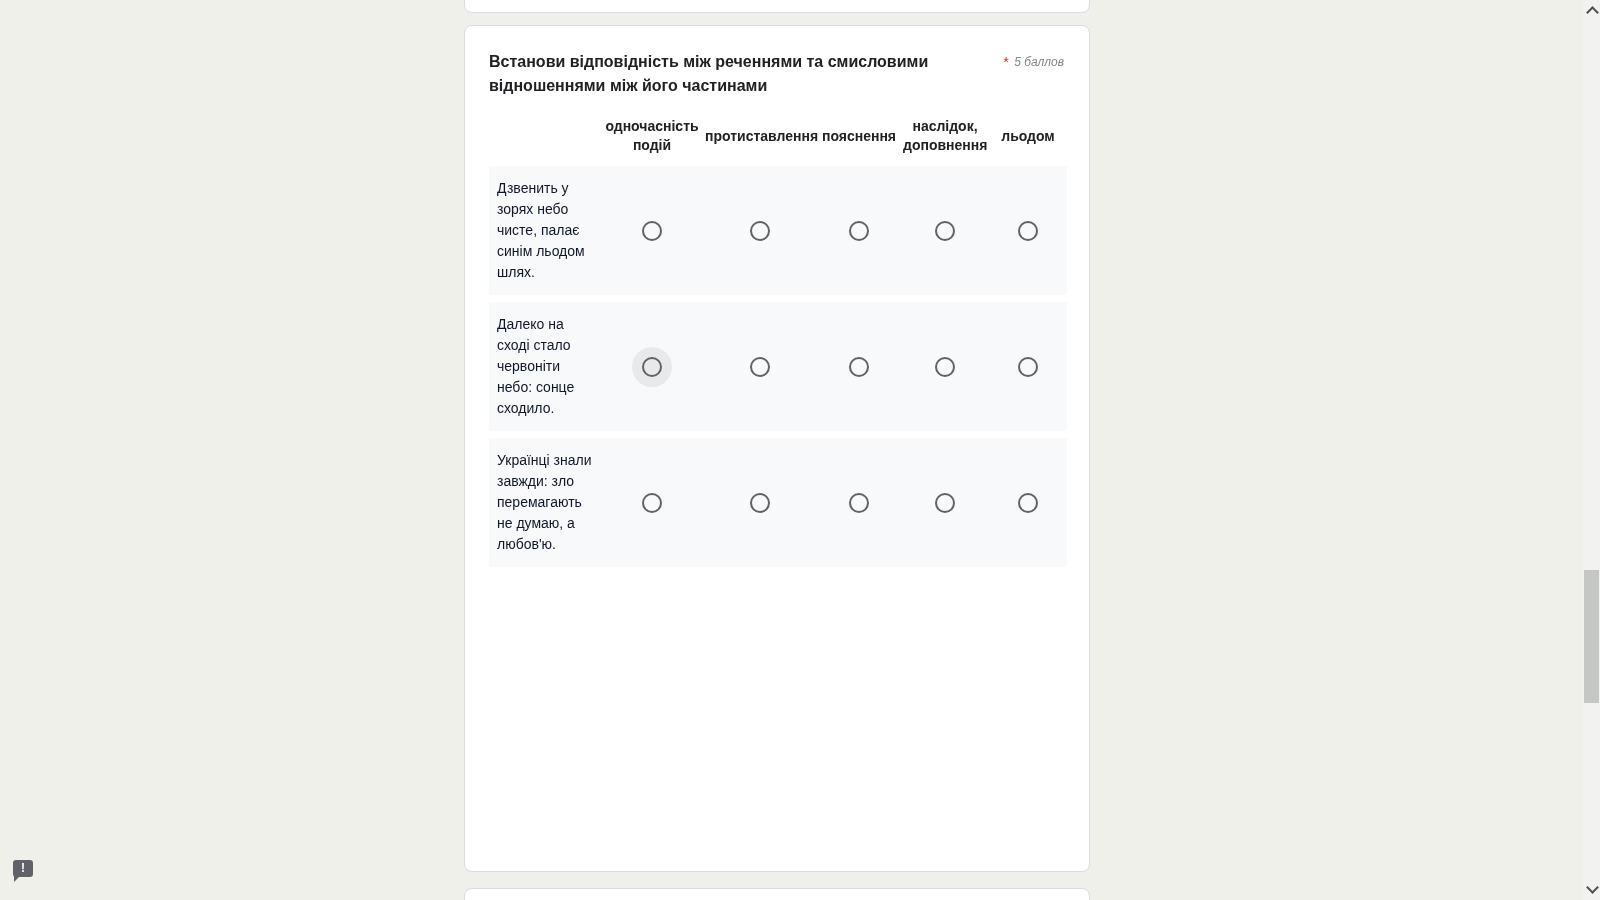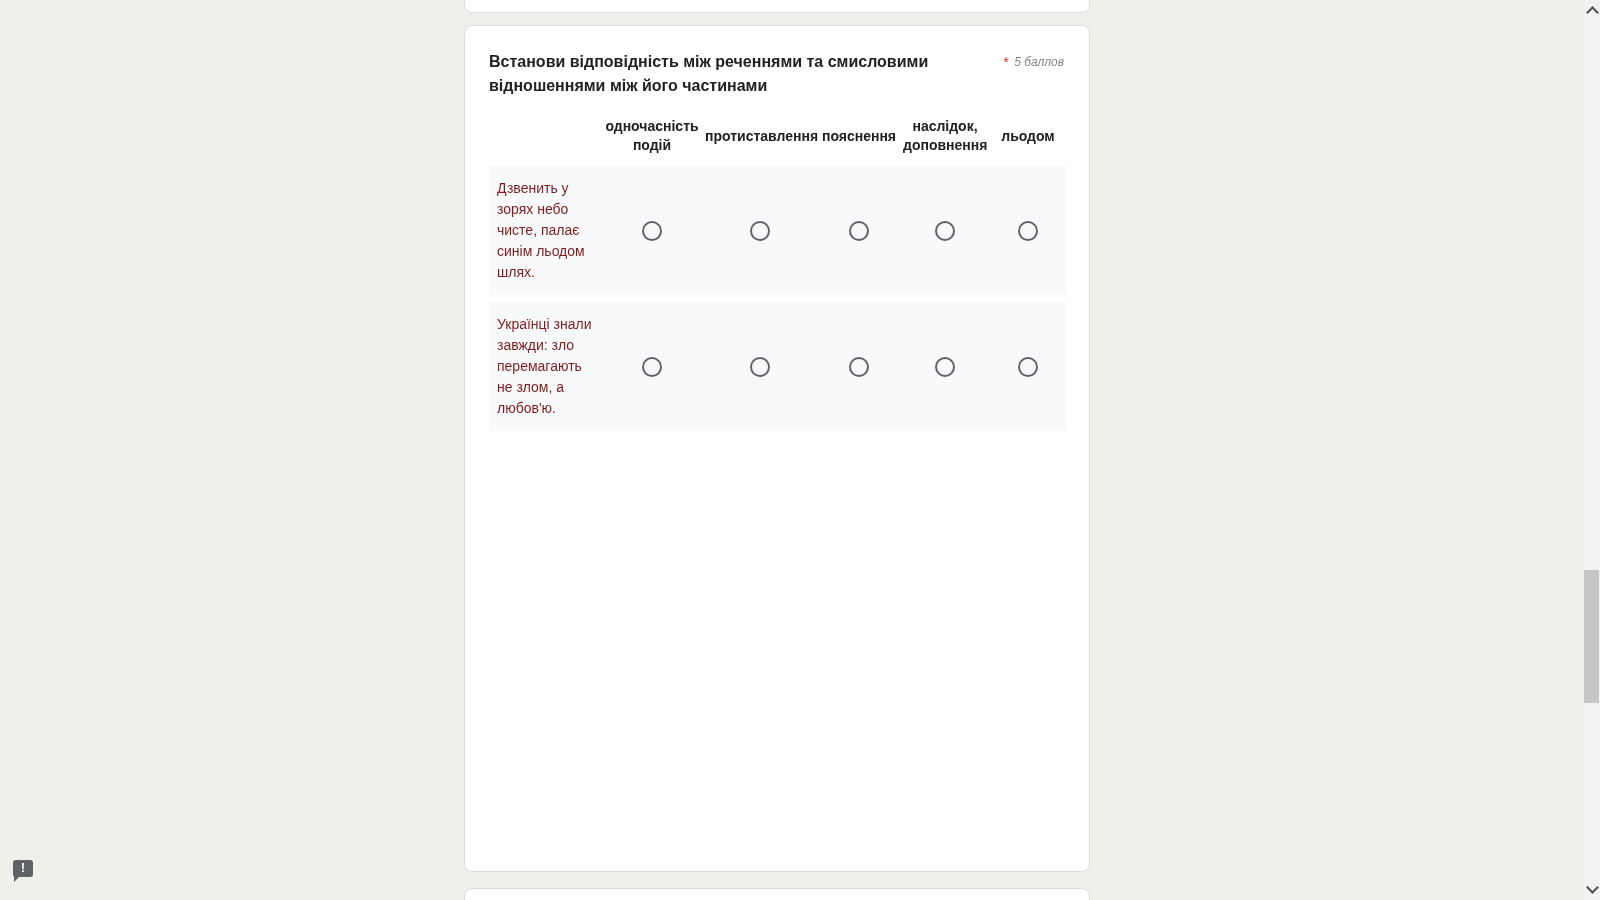--- a/index.html
+++ b/index.html
@@ -32,21 +32,21 @@
   table.grid{
     border-collapse:separate;border-spacing:0 7px;
     margin-top:8px;table-layout:fixed;width:578px;
   }
   table.grid th{
     font-size:14px;font-weight:600;color:#202124;line-height:19px;
     text-align:center;vertical-align:middle;padding:4px 2px;background:transparent;
   }
   table.grid td{background:#f8f9fa;vertical-align:middle;}
   td.row-label{
-    font-size:14px;line-height:21px;color:#7f1d1d;
+    font-size:14px;line-height:21px;color:#0f172a;
     padding:12px 8px;word-wrap:break-word;
   }
   td.cell{text-align:center;}
   .radio{
     display:inline-block;width:16px;height:16px;border-radius:50%;
     border:2px solid #5f6368;background:transparent;vertical-align:middle;
     cursor:pointer;
   }
   .halo{
     display:inline-flex;align-items:center;justify-content:center;
@@ -117,21 +117,31 @@
       <tbody>
         <tr>
           <td class="row-label">Дзвенить у зорях небо чисте, палає синім льодом шлях.</td>
           <td class="cell"><span class="radio"></span></td>
           <td class="cell"><span class="radio"></span></td>
           <td class="cell"><span class="radio"></span></td>
           <td class="cell"><span class="radio"></span></td>
           <td class="cell"><span class="radio"></span></td>
         </tr>
         <tr>
-          <td class="row-label">Українці знали завжди: зло перемагають не злом, а любов'ю.</td>
+          <td class="row-label">Далеко на сході стало червоніти небо: сонце сходило.</td>
+          <td class="cell"><span class="halo">
+                <span class="radio"></span>
+              </span></td>
+          <td class="cell"><span class="radio"></span></td>
+          <td class="cell"><span class="radio"></span></td>
+          <td class="cell"><span class="radio"></span></td>
+          <td class="cell"><span class="radio"></span></td>
+        </tr>
+        <tr>
+          <td class="row-label">Українці знали завжди: зло перемагають не думаю, а любов'ю.</td>
           <td class="cell"><span class="radio"></span></td>
           <td class="cell"><span class="radio"></span></td>
           <td class="cell"><span class="radio"></span></td>
           <td class="cell"><span class="radio"></span></td>
           <td class="cell"><span class="radio"></span></td>
         </tr>
       </tbody>
     </table>
   </div>
 

